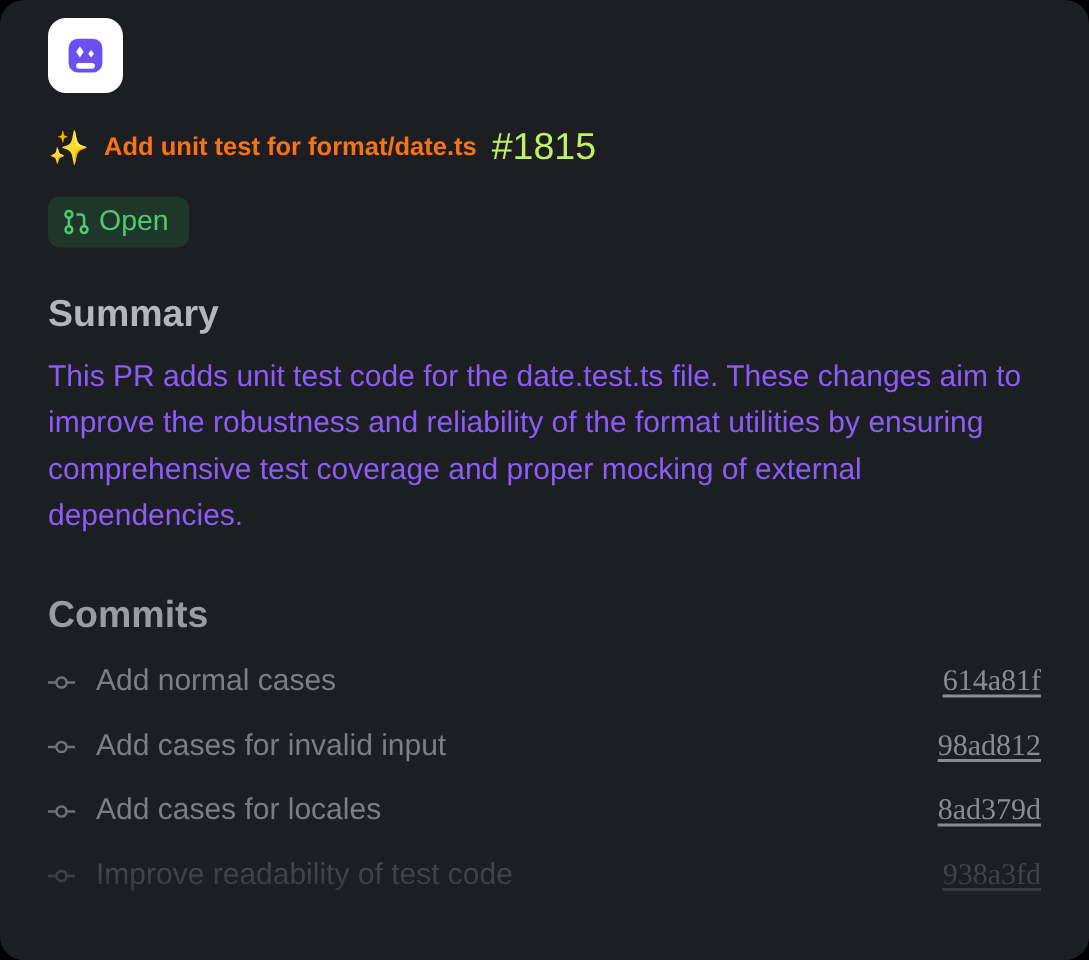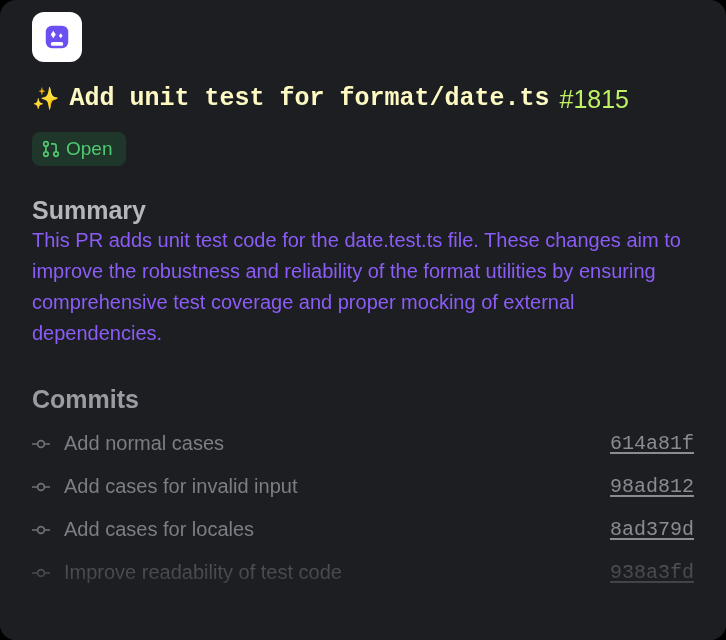--- a/index.html
+++ b/index.html
@@ -34,25 +34,24 @@
     .avatar-box svg { width: 30px; height: 30px; }
     .title-row {
       display: flex;
       align-items: center;
       gap: 10px;
       margin-bottom: 18px;
       flex-wrap: wrap;
     }
     .sparkle { font-size: 22px; line-height: 1; }
     .pr-title {
-      color: #fef9c3;
-      font-size: 25px;
+      color: #f97316;
+      font-size: 17px;
       font-weight: 600;
       line-height: 1.2;
-      font-family: Liberation Mono, monospace;
     }
     .pr-number {
       color: #bef264;
       font-size: 25px;
       font-weight: 500;
     }
     .status-row {
       display: flex;
       align-items: center;
       gap: 28px;
@@ -70,20 +69,21 @@
       gap: 6px;
     }
     .badge svg { width: 18px; height: 18px; }
     .merge-line { font-size: 20px; }
     .merge-line .you { color: #e6e7e9; }
     .merge-line .rest { color: #8a8c94; }
     .section-head {
       color: #b4b6bb;
       font-size: 25px;
       font-weight: 600;
+      margin-bottom: 12px;
     }
     .summary-text {
       color: #8b5cf6;
       font-size: 20px;
       line-height: 1.55;
       margin-bottom: 36px;
     }
     .commits-head {
       color: #9a9ca3;
       font-size: 25px;
@@ -99,21 +99,21 @@
     .commit-icon { color: #6f7178; flex-shrink: 0; }
     .commit-icon svg { width: 18px; height: 18px; display: block; }
     .commit-msg {
       color: #7c7e86;
       font-size: 20px;
       flex: 1;
     }
     .commit-hash {
       color: #8a8c94;
       font-size: 20px;
-      font-family: Liberation Mono, monospace;
+      font-family: Liberation Serif, serif;
       text-decoration: underline;
       text-underline-offset: 3px;
     }
     .fade {
       position: absolute;
       bottom: 0; left: 0; right: 0;
       height: 80px;
       background: linear-gradient(to bottom, rgba(28,30,33,0) 0%, rgba(28,30,33,1) 85%);
       pointer-events: none;
     }

